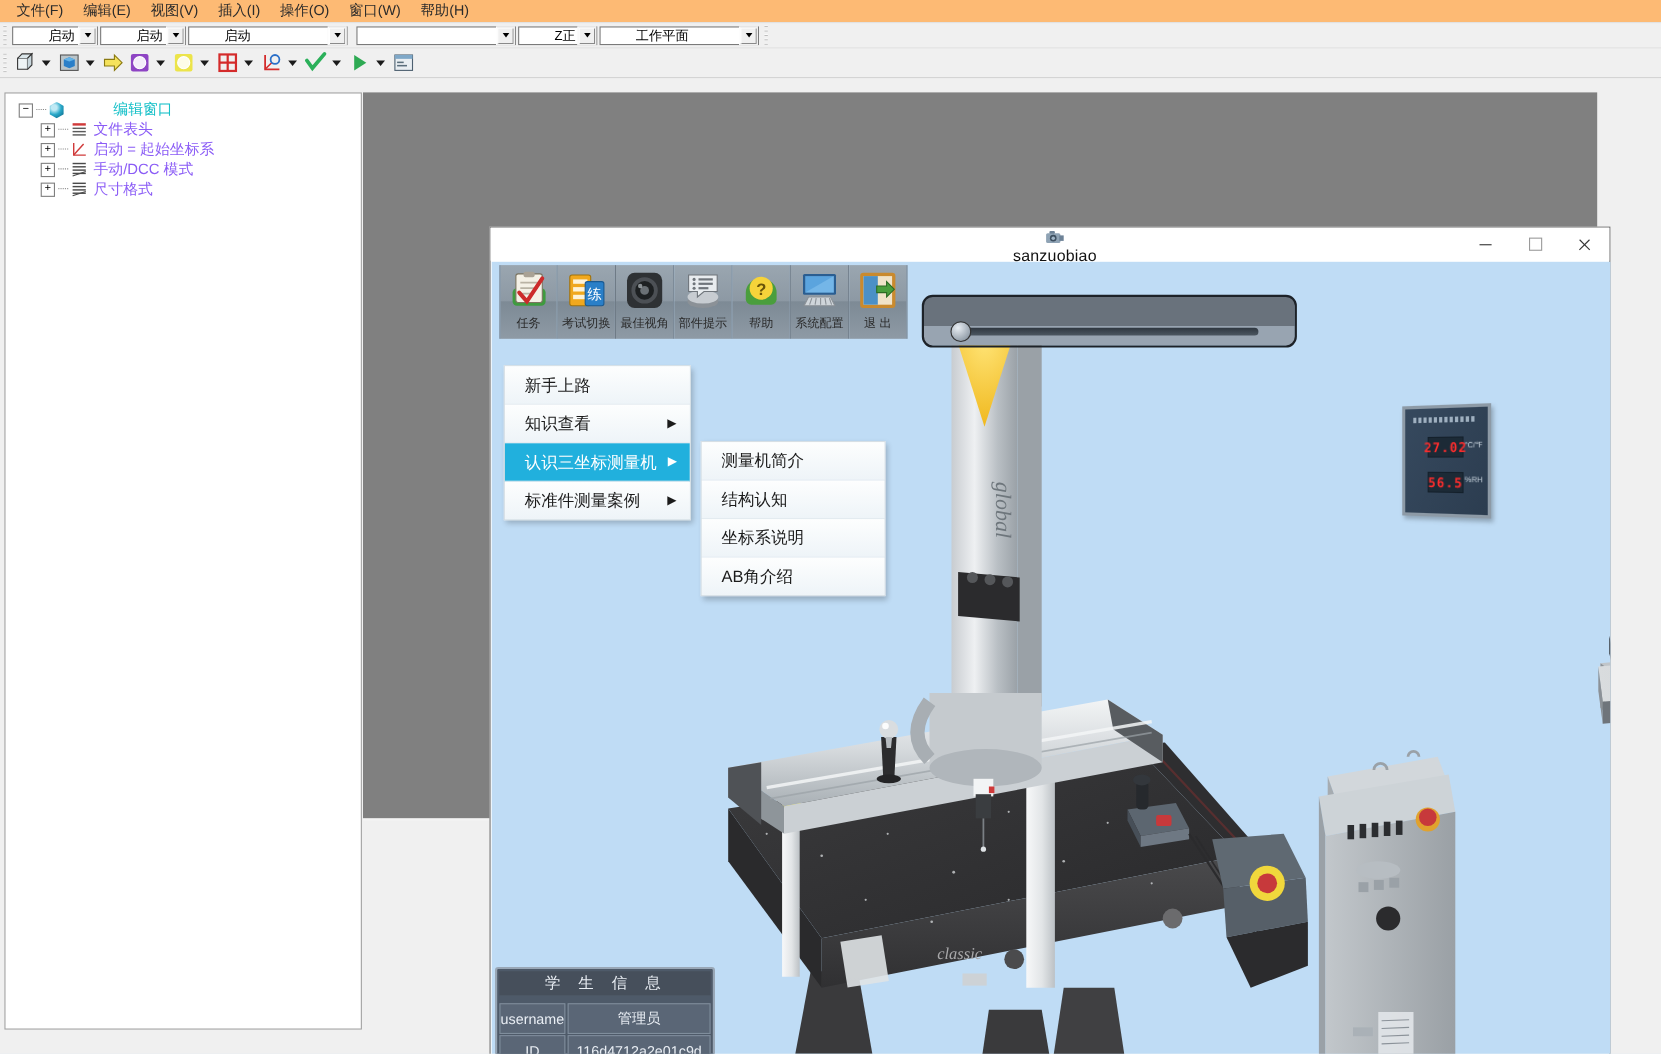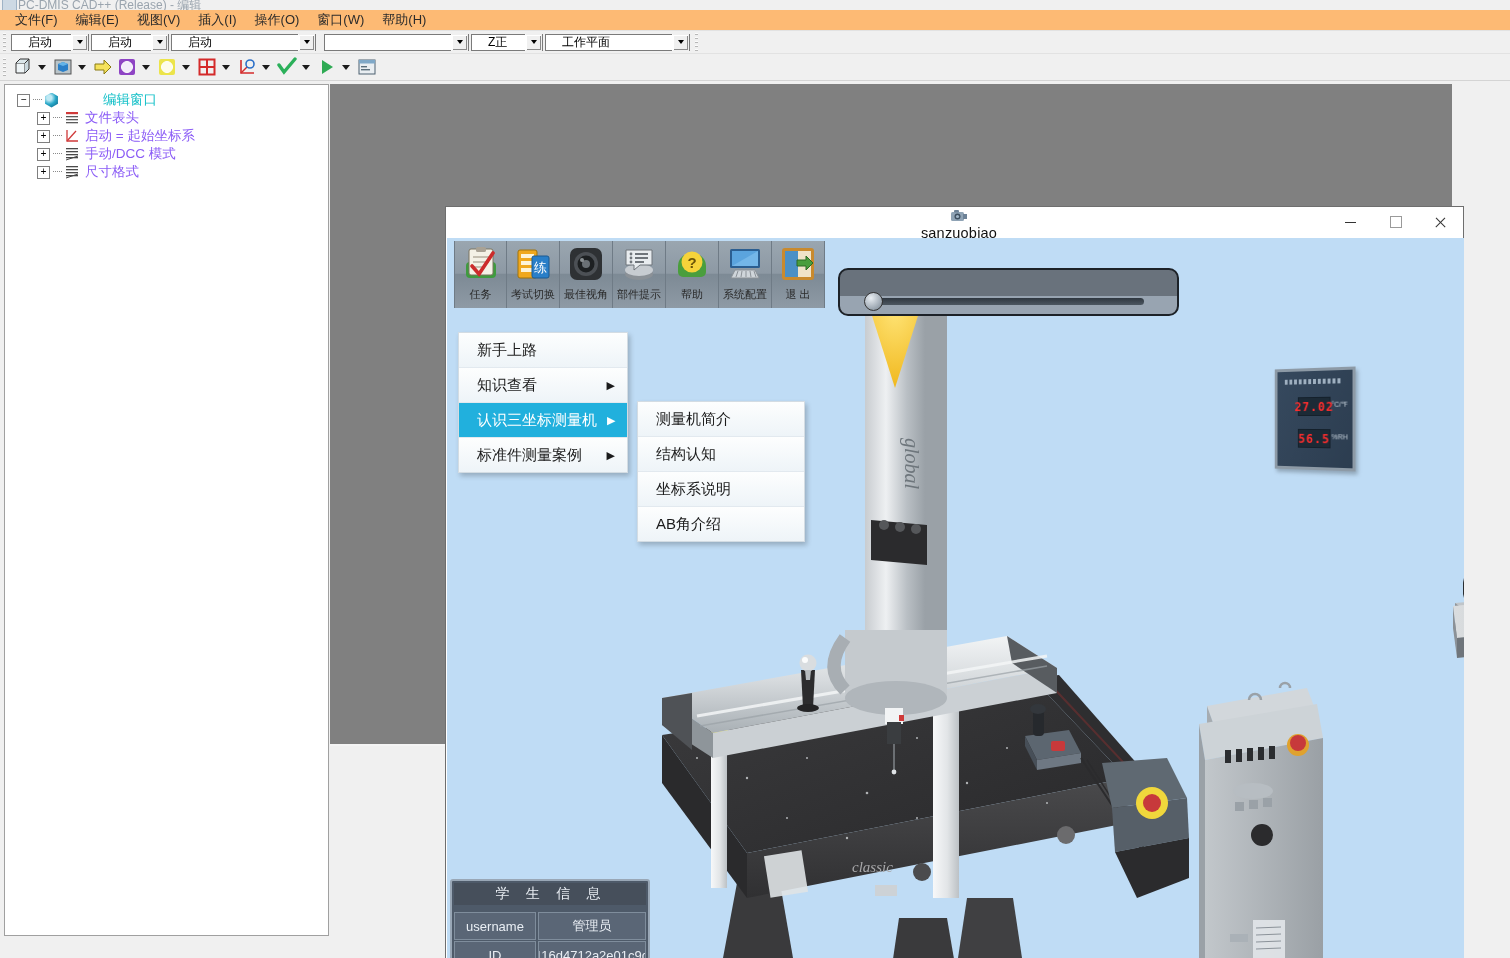--- a/index.html
+++ b/index.html
@@ -21,21 +21,21 @@
   .menubar{height:20px;background:#fdba74;display:flex;align-items:center;padding-left:6px;}
   .menubar .mi{padding:1px 9px;font-size:13px;color:#2b2b2b;line-height:16px;cursor:default;}
 
   .toolbar-row{height:22px;background:#f0f0f0;display:flex;align-items:center;
       border-top:1px solid #e2e2e2;}
   .grip{width:6px;height:18px;margin:0 2px 0 3px;
       background:repeating-linear-gradient(to bottom,#fff 0 1px,#a9a9a9 1px 2px,transparent 2px 4px);
       background-size:3px 4px;background-repeat:repeat-y;opacity:.8;}
   .combo{height:17px;border:1px solid #7a7a7a;background:#fff;display:flex;align-items:center;
       margin-right:2px;box-sizing:border-box;}
-  .combo .cv{flex:1;padding-left:16px;font-size:12px;white-space:nowrap;overflow:hidden;line-height:15px;}
+  .combo .cv{flex:1;padding-left:16px;font-size:12px;white-space:nowrap;overflow:hidden;line-height:15px;margin-left:16px;}
   .combo .ca{width:15px;height:15px;background:#f0f0f0;border-left:1px solid #fff;
       border:1px solid #f0f0f0;border-left-color:#fff;box-shadow:inset 1px 1px 0 #fff, inset -1px -1px 0 #8a8a8a;
       display:flex;align-items:center;justify-content:center;}
   .combo .ca i{display:block;width:0;height:0;border-left:3px solid transparent;
       border-right:3px solid transparent;border-top:4px solid #000;}
 
   .toolbar-row2{height:26px;background:#f0f0f0;display:flex;align-items:center;
       border-top:1px solid #e2e2e2;border-bottom:1px solid #d4d4d4;}
   .tb-btn{width:22px;height:22px;display:flex;align-items:center;justify-content:center;margin:0 1px;}
   .tb-arrow{width:13px;height:22px;display:flex;align-items:center;justify-content:center;margin-right:3px;}
@@ -129,37 +129,33 @@
   .wall-panel .wp-led.b{left:22px;top:58px;width:32px;}
   .wall-panel .wp-u{position:absolute;font-size:7px;color:#c3ced8;}
 
   
   .stu-panel{position:absolute;left:3px;top:641px;width:200px;height:119px;z-index:25;
       background:#4e5a69;border:2px solid #99a7b6;border-radius:3px;padding:2px;box-sizing:border-box;}
   .stu-head{height:22px;background:#464f5b;color:#e8edf3;font-size:14px;
       display:flex;align-items:center;justify-content:center;letter-spacing:4px;font-family:Liberation Mono, monospace;}
   .stu-gap{height:7px;background:#4e5a69;}
   .stu-row{display:flex;height:28px;margin-bottom:1px;}
-  .stu-k{width:82px;background:#5a6676;border:1px solid #7f8d9c;color:#e9eef4;font-size:13px;
+  .stu-k{width:60px;background:#5a6676;border:1px solid #7f8d9c;color:#e9eef4;font-size:13px;
       display:flex;align-items:center;justify-content:center;box-sizing:border-box;}
   .stu-v{flex:1;background:#5a6676;border:1px solid #7f8d9c;color:#e9eef4;font-size:13px;
       margin-left:2px;display:flex;align-items:center;justify-content:center;box-sizing:border-box;
       white-space:nowrap;overflow:hidden;}
 
   .cmm{position:absolute;left:0;top:0;width:1017px;height:762px;}
 </style>
 </head>
 <body>
 
 <div id="app-window">
 
-  <div class="titlebar">
-    <div class="tb-icon"></div>
-    <div class="tb-text">PC-DMIS CAD++ (Release) - 编辑</div>
-  </div>
 
   <div class="menubar">
     <div class="mi">文件(F)</div>
     <div class="mi">编辑(E)</div>
     <div class="mi">视图(V)</div>
     <div class="mi">插入(I)</div>
     <div class="mi">操作(O)</div>
     <div class="mi">窗口(W)</div>
     <div class="mi">帮助(H)</div>
   </div>

